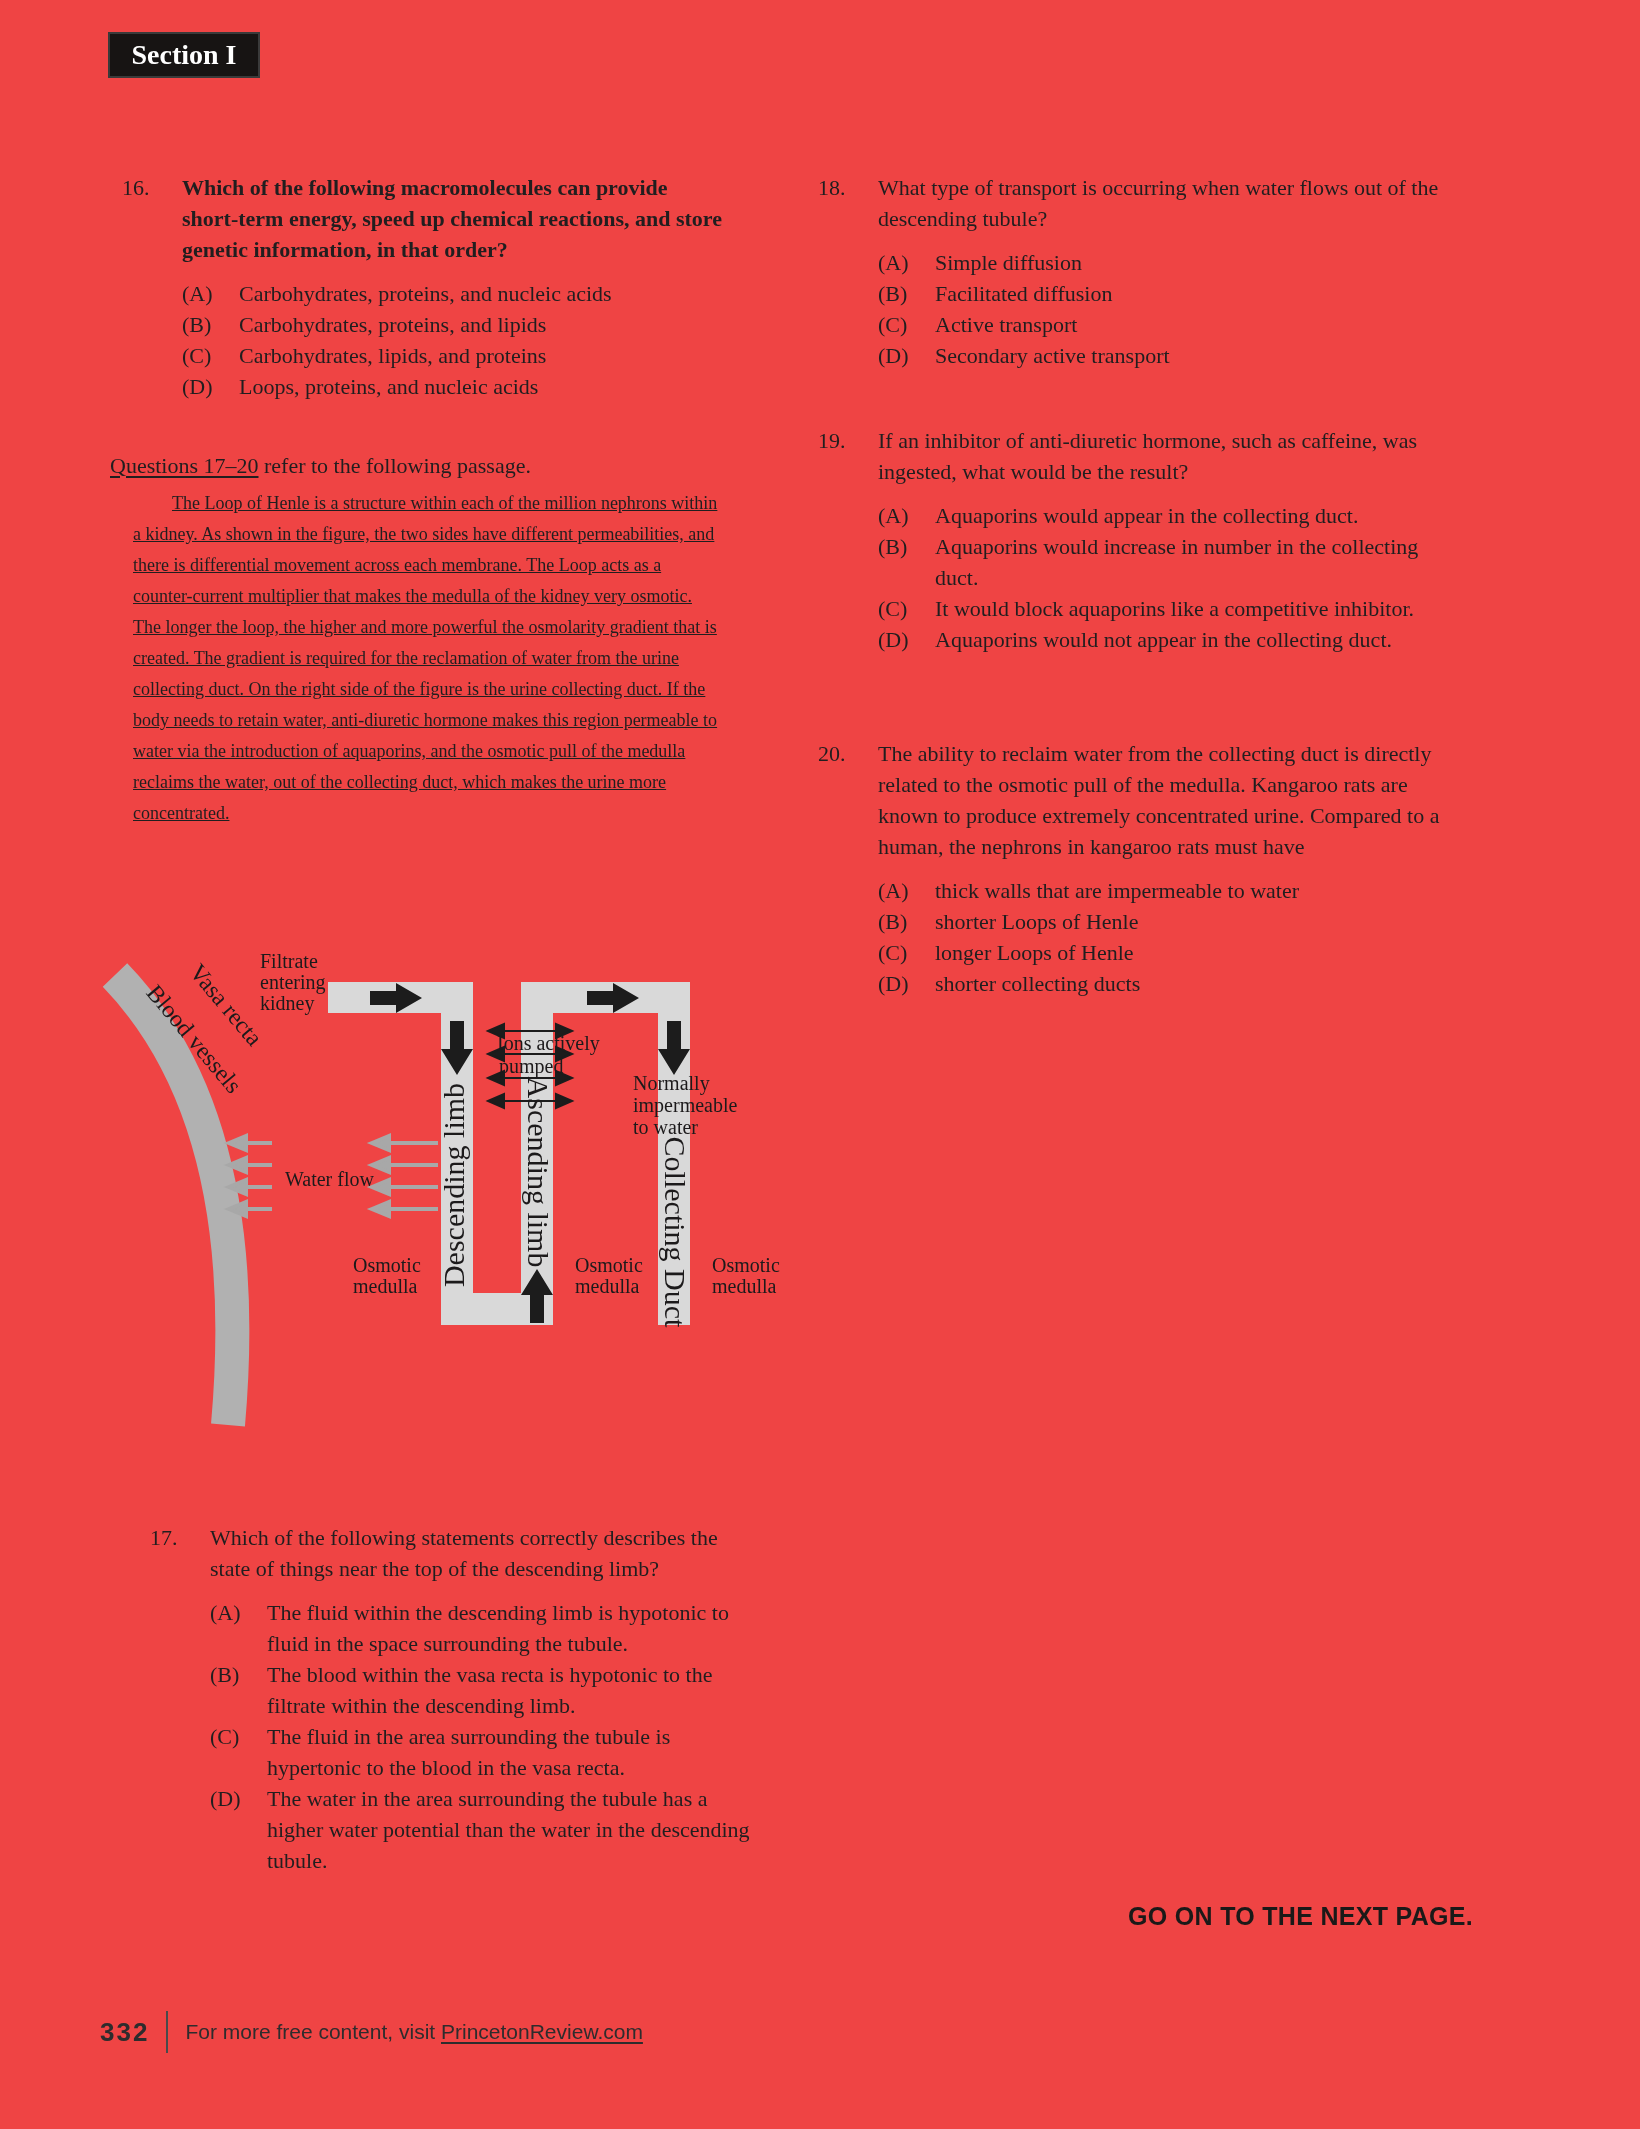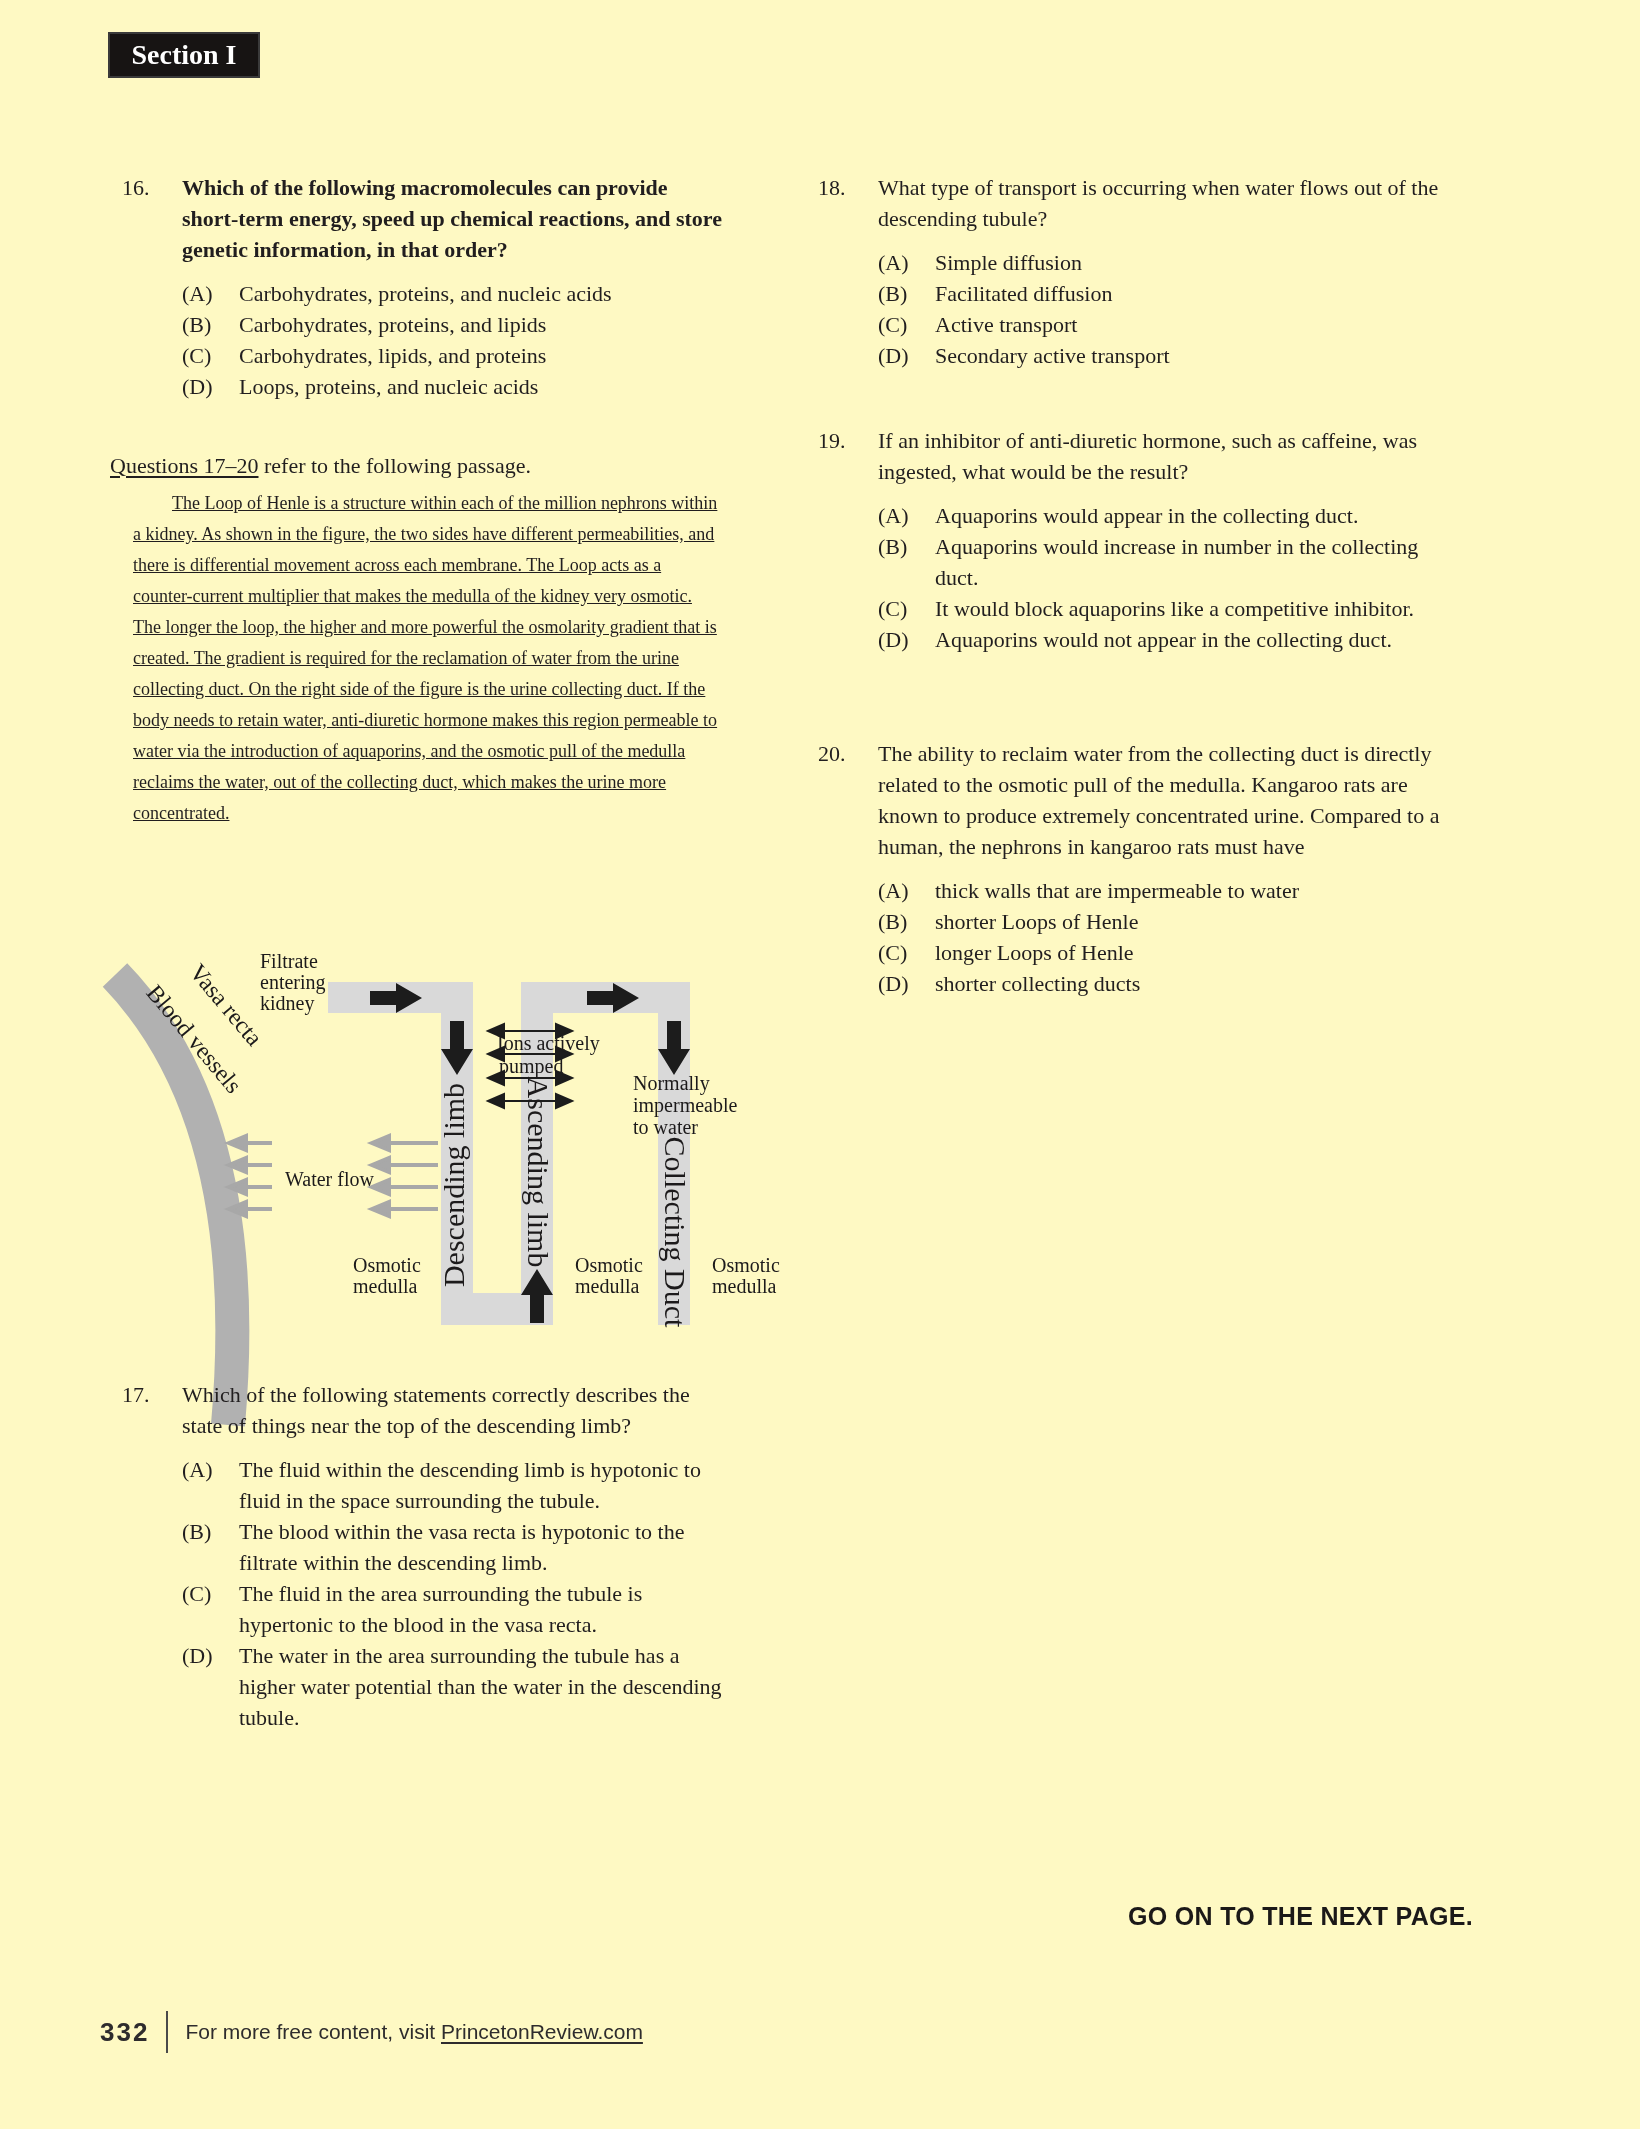--- a/index.html
+++ b/index.html
@@ -1,39 +1,39 @@
 <!DOCTYPE html>
 <html><head>
 <meta charset="utf-8">
 <style>
   * { margin:0; padding:0; box-sizing:border-box; }
   html,body { background:#ffffff; }
   #page {
-    position:relative; width:1640px; height:2129px; background:#fef9c3;
+    position:relative; width:1640px; height:2129px; background:#ef4444;
     font-family:"Liberation Serif", serif; color:#211e1f; overflow:hidden;
   }
   .badge {
     position:absolute; left:108px; top:32px; width:152px; height:46px;
     background:#171413; color:#ffffff; font-weight:bold; font-size:28px;
     display:flex; align-items:center; justify-content:center;
     border:2px solid #3a3a3a;
   }
   .question { position:absolute; display:flex; font-size:22px; line-height:31px;gap:17px; }
   .qnum { width:43px; flex:none; }
   .qbody { flex:1; }
   .opts { margin-top:13px; }
   .opt { display:flex; }
   .optletter { width:57px; flex:none; }
   .opttext { flex:1; }
   .q-left  { left:122px; width:603px; }
   .q-left .opttext { max-width:520px; }
   .q-right { left:818px; width:648px; }
   .q-right .qbody { max-width:596px; }
   .q-right .opttext { max-width:520px; }
-  #q16 { top:172px; } #q17 { top:1379px; }
+  #q16 { top:172px; } #q17 { top:1522px;margin-left:28px; }
   #q18 { top:172px; } #q19 { top:425px; } #q20 { top:738px; }
   #passage-intro {
     position:absolute; left:110px; top:450px; width:620px;
     font-size:22px; line-height:31px;
   }
   #passage-intro .ul { text-decoration:underline; text-underline-offset:3px; }
   #passage-body {
     position:absolute; left:133px; top:488px; width:585px;
     font-size:18px; line-height:31px; text-indent:39px;text-decoration:underline;
   }

